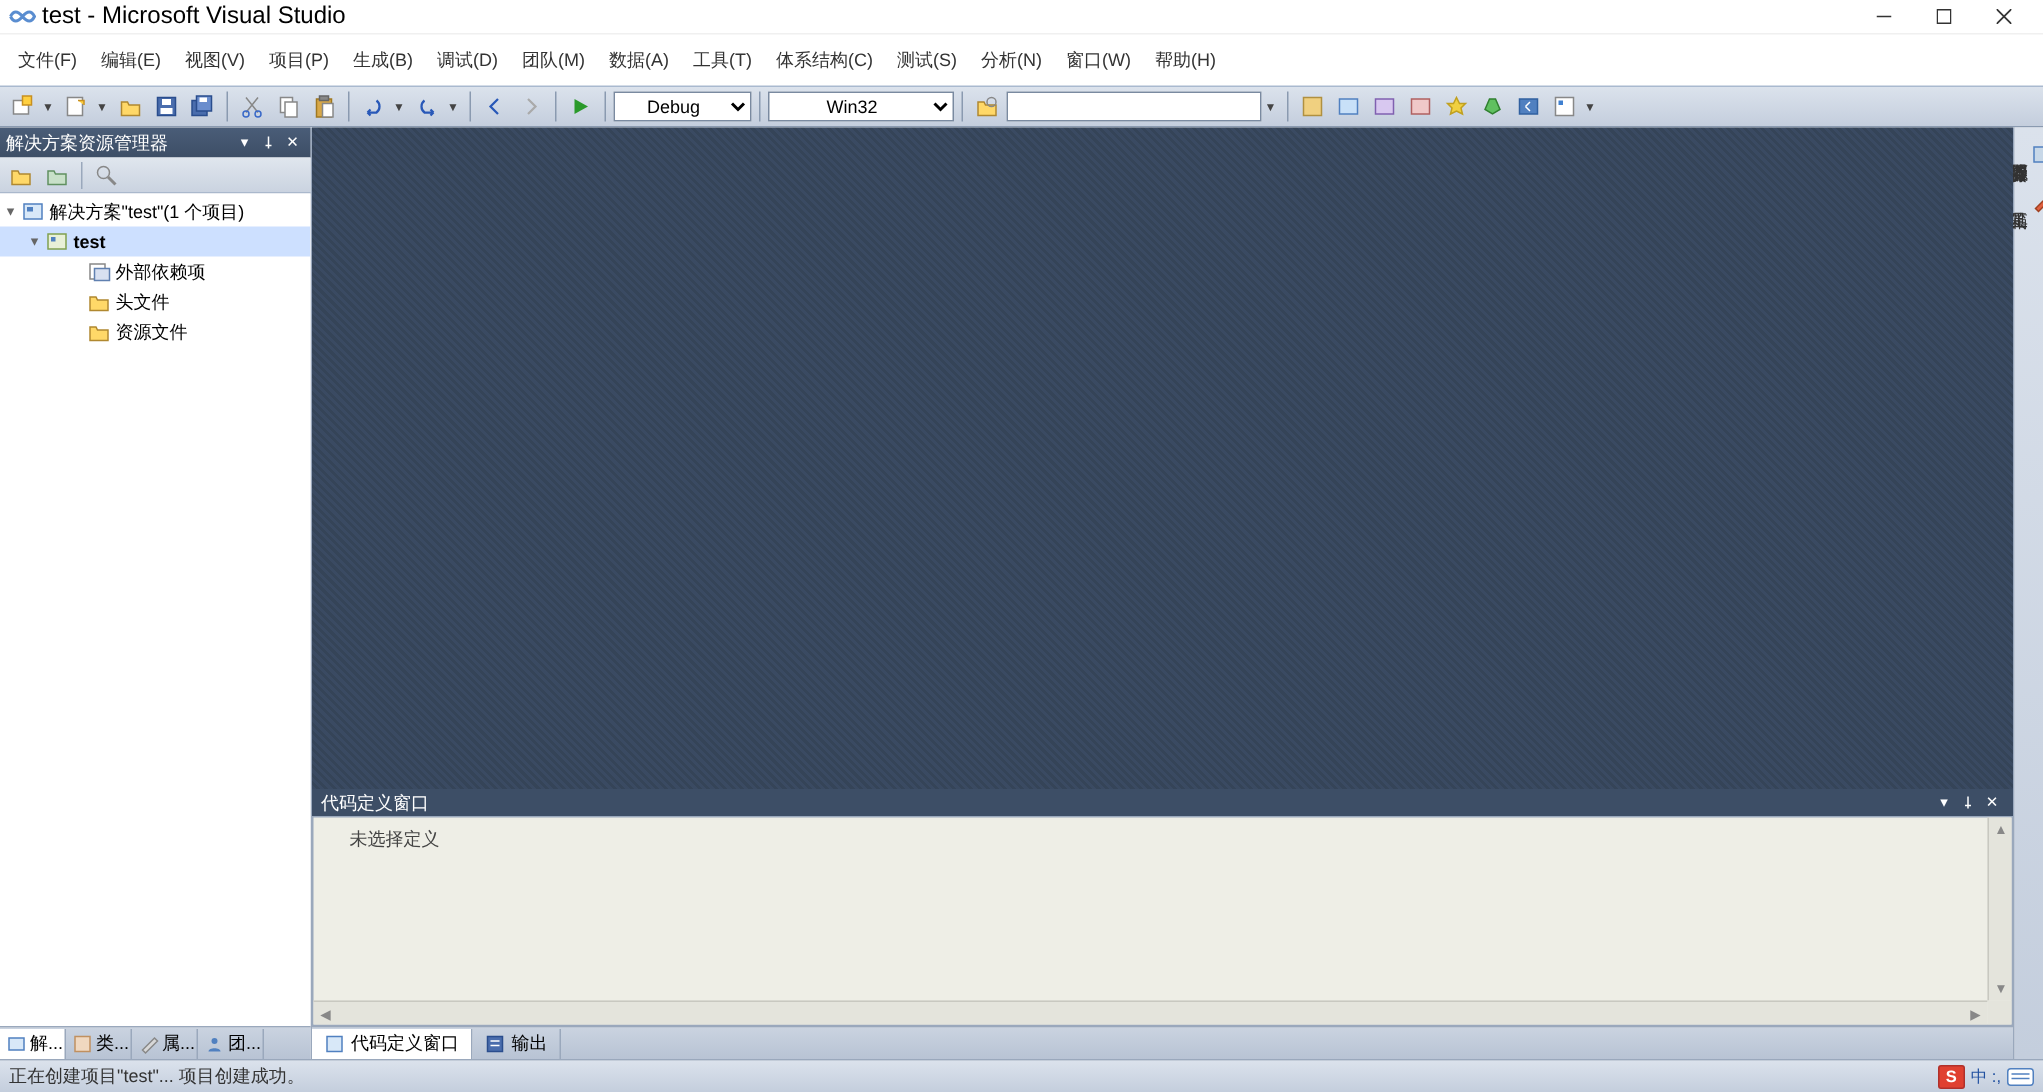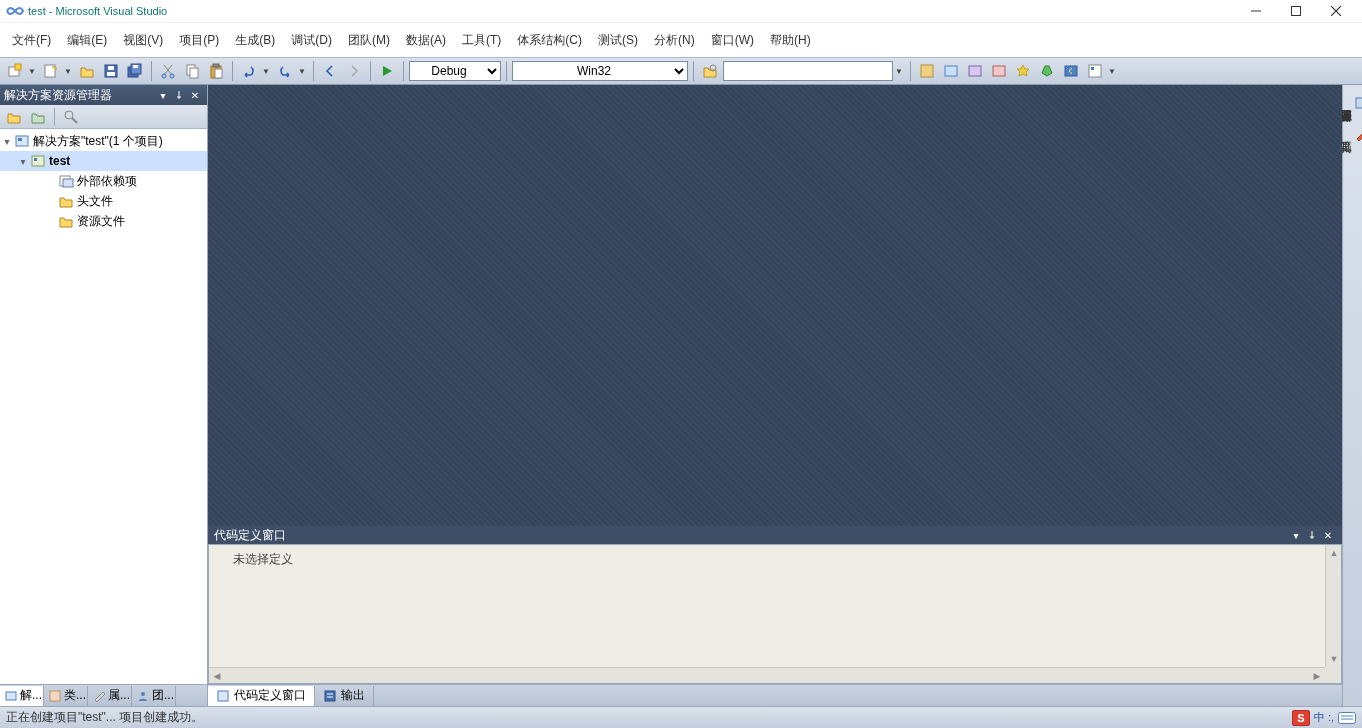--- a/index.html
+++ b/index.html
@@ -1,21 +1,21 @@
 <!DOCTYPE html>
 <html><head>
 <meta charset="utf-8">
 <style>
 * { margin: 0; padding: 0; box-sizing: border-box; font-family: "Microsoft YaHei", Tahoma, sans-serif; font-size: 12px; }
 body { width: 1362px; height: 728px; background: #fff; display: flex; flex-direction: column; overflow: hidden; }
 
 
 .titlebar { height: 22px; background: #fff; display: flex; align-items: center; padding: 0 6px; }
 .titlebar .logo { width: 18px; height: 14px; margin-right: 4px; display:flex; align-items:center; }
-.titlebar .title { font-size: 11px; color: #0f766e; }
+.titlebar .title { font-size: 16px; color: #000000; }
 .titlebar .spacer { flex: 1; }
 .titlebar .winbtn { width: 40px; height: 22px; display: flex; align-items: center; justify-content: center; cursor: pointer; }
 
 
 .menubar { height: 22px; background: #fff; display: flex; align-items: center; padding: 17px 4px; border-top: 1px solid #f0f0f0; }
 .menubar .menuitem { padding: 2px 8px; cursor: pointer; color: #333; }
 
 
 .toolbar { height: 28px; background: linear-gradient(#dbe2ec, #c4cedd); border-top: 1px solid #a9b9cf; border-bottom: 1px solid #8a9ab0; display: flex; align-items: center; padding: 0 4px; gap: 2px; }
 .toolbar .btn { width: 22px; height: 22px; display: flex; align-items: center; justify-content: center; cursor: pointer; border: 1px solid transparent; border-radius: 2px; }
@@ -209,21 +209,21 @@
     </div>
   <div class="sep"></div>
   <div class="btn">
       <svg width="16" height="16">
         <path d="M4 3l9 5-9 5z" fill="#2a9a2a"></path>
       </svg>
     </div>
   <div class="sep"></div>
   <select class="combo" style="width:92px"><option>Debug</option></select>
   <div class="sep"></div>
-  <select class="combo" style="width:176px"><option>Win32</option></select>
+  <select class="combo" style="width:124px"><option>Win32</option></select>
   <div class="sep"></div>
   <div class="btn">
       <svg width="16" height="16">
         <path d="M2 5h4l1 2h7v7H2z" fill="#ffd868" stroke="#b08830"></path>
         <circle cx="11" cy="5" r="3" fill="none" stroke="#888"></circle>
       </svg>
     </div>
   <input class="combo" style="width: 170px;" value="">
   <span class="dd">▼</span>
   <div class="sep"></div>

